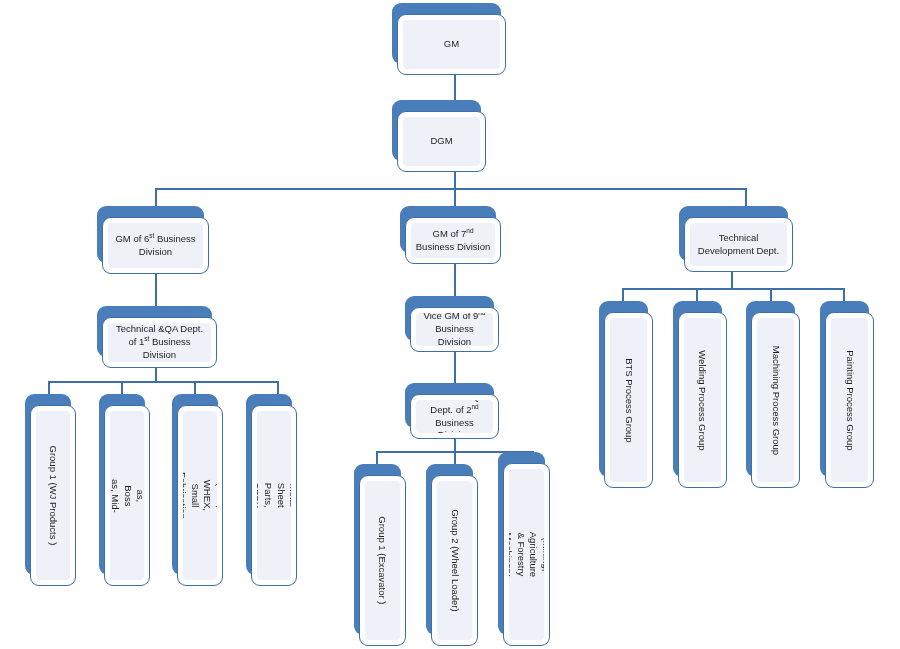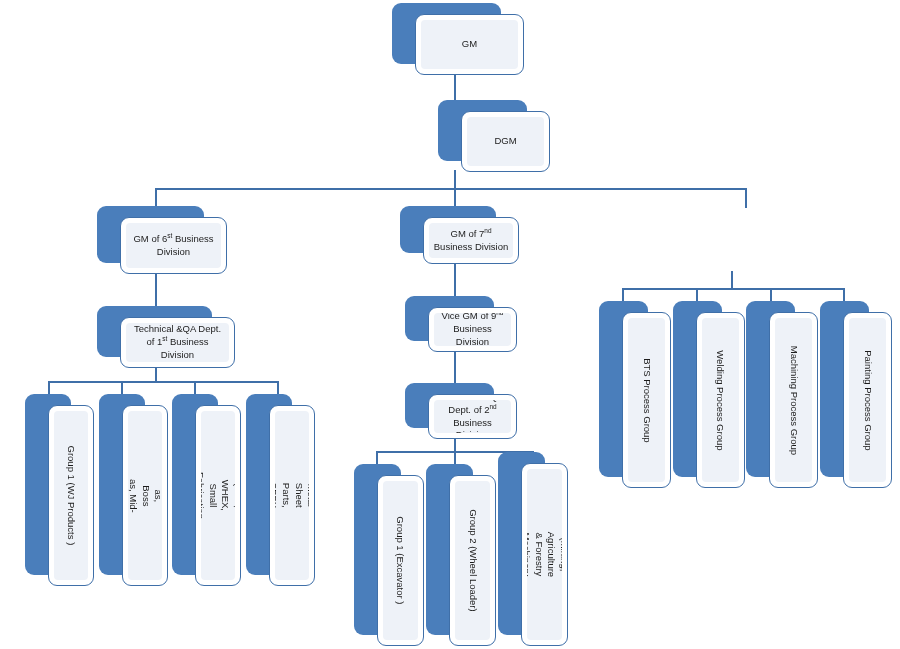--- a/index.html
+++ b/index.html
@@ -39,21 +39,21 @@
     left: 0;
     top: 0;
     width: calc(100% - 11px);
     height: calc(100% - 11px);
     background: #4a7ebb;
     border-radius: 9px;
   }
   
   .node .card {
     position: absolute;
-    left: 23px;
+    left: 5px;
     top: 11px;
     width: calc(100% - 11px);
     height: calc(100% - 11px);
     background: #ffffff;
     border: 1.6px solid #3f6fa8;
     border-radius: 9px;
     box-sizing: border-box;
   }
   
   .node .inner {
@@ -138,21 +138,21 @@
 
   <div class="node" style="left:392px; top:3px; width:120px; height:72px;">
     <div class="plate"></div>
     <div class="card">
       <div class="inner">
         <span class="label">GM</span>
       </div>
     </div>
   </div>
 
-  <div class="node" style="left:392px; top:100px; width:100px; height:72px;margin-left:46px;">
+  <div class="node" style="left:392px; top:100px; width:100px; height:72px;">
     <div class="plate"></div>
     <div class="card">
       <div class="inner">
         <span class="label">DGM</span>
       </div>
     </div>
   </div>
 
   <div class="node" style="left:97px; top:206px; width:118px; height:68px;">
     <div class="plate"></div>
@@ -165,20 +165,28 @@
 
   <div class="node" style="left:400px; top:206px; width:107px; height:58px;">
     <div class="plate"></div>
     <div class="card">
       <div class="inner">
         <span class="label"><span>GM of 7</span><sup>nd</sup><span> Business Division</span></span>
       </div>
     </div>
   </div>
 
+  <div class="node" style="left:679px; top:206px; width:120px; height:66px;">
+    <div class="plate"></div>
+    <div class="card">
+      <div class="inner">
+        <span class="label">Technical Development Dept.</span>
+      </div>
+    </div>
+  </div>
 
   <div class="node" style="left:97px; top:306px; width:126px; height:62px;">
     <div class="plate"></div>
     <div class="card">
       <div class="inner">
         <span class="label"><span>Technical &amp;QA Dept. of 1</span><sup>st</sup><span> Business Division</span></span>
       </div>
     </div>
   </div>
 

